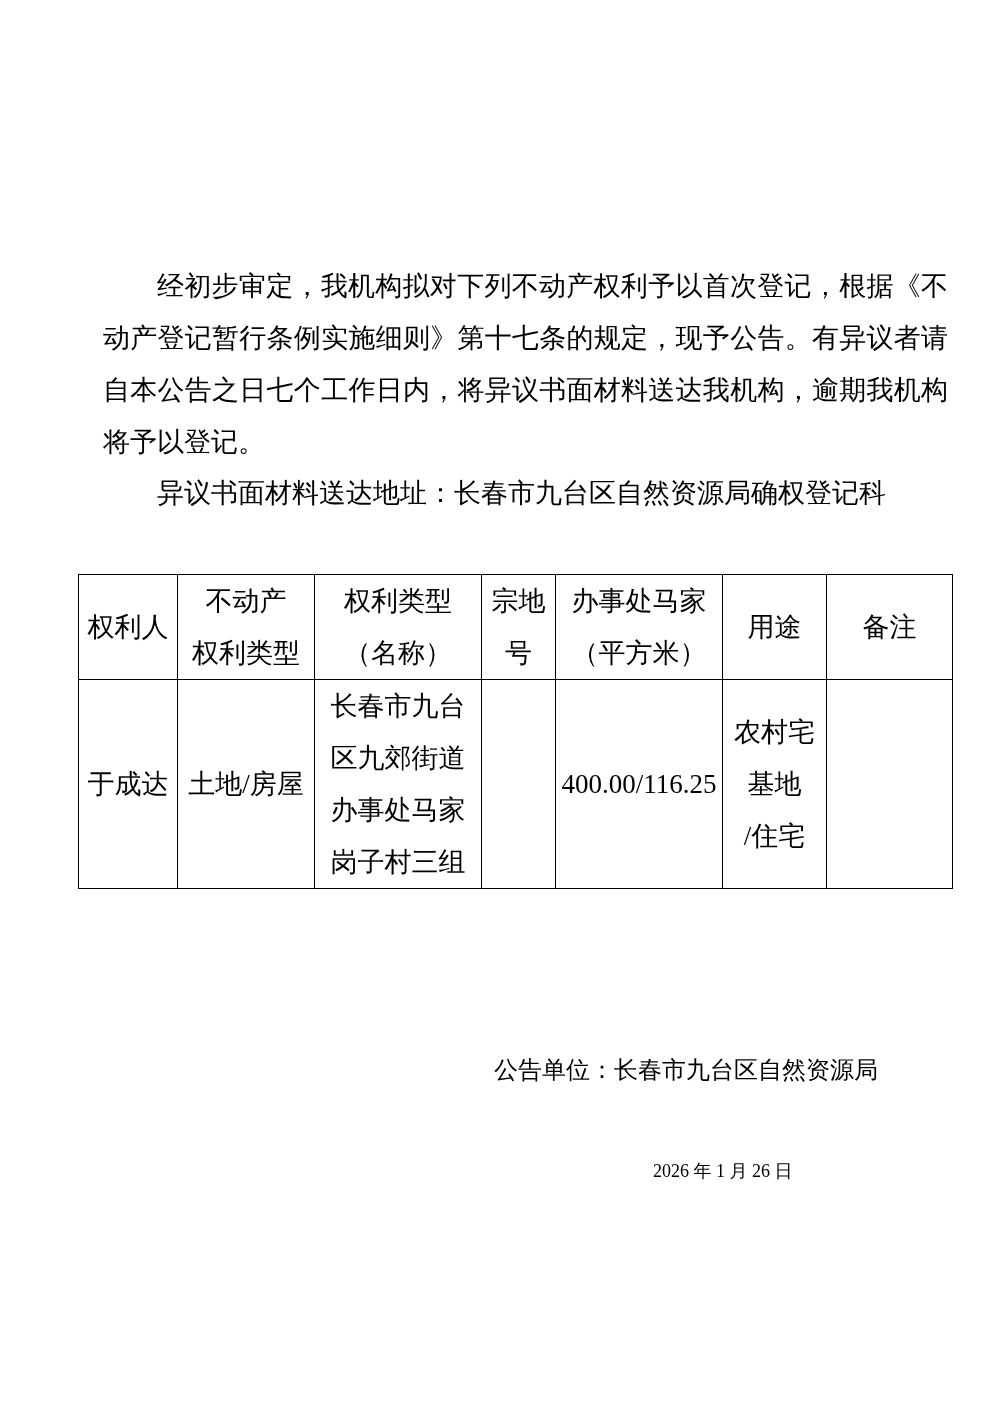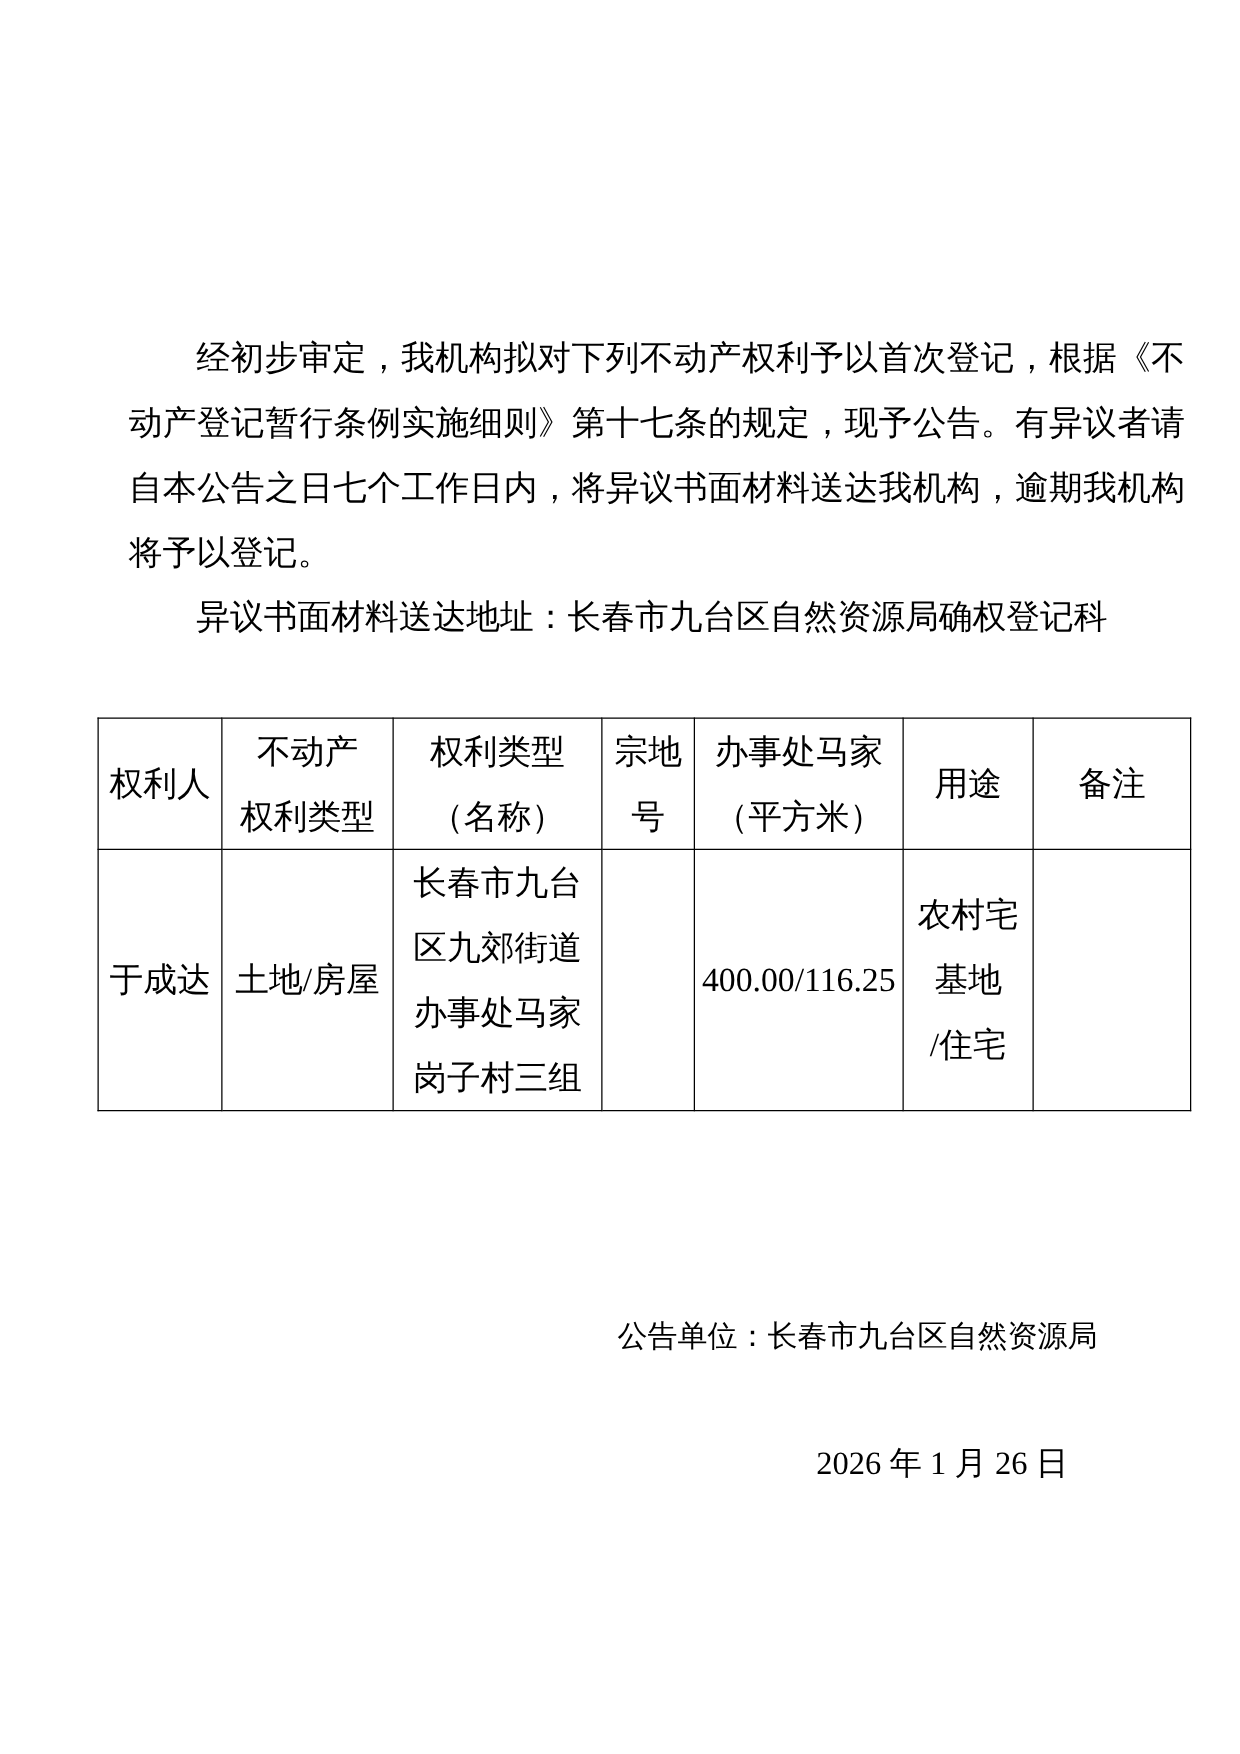--- a/index.html
+++ b/index.html
@@ -80,21 +80,21 @@
     margin: 4px;
     font-size: 24px;
     line-height: 40px;
     white-space: nowrap;
   }
   .date-line {
     position: absolute;
     top: 1151px;
     left: 653px;
     margin: 0;
-    font-size: 26px;
+    font-size: 18px;
     line-height: 40px;
     white-space: nowrap;
   }
 </style>
 </head>
 <body>
 
 <div class="page">
 
 

